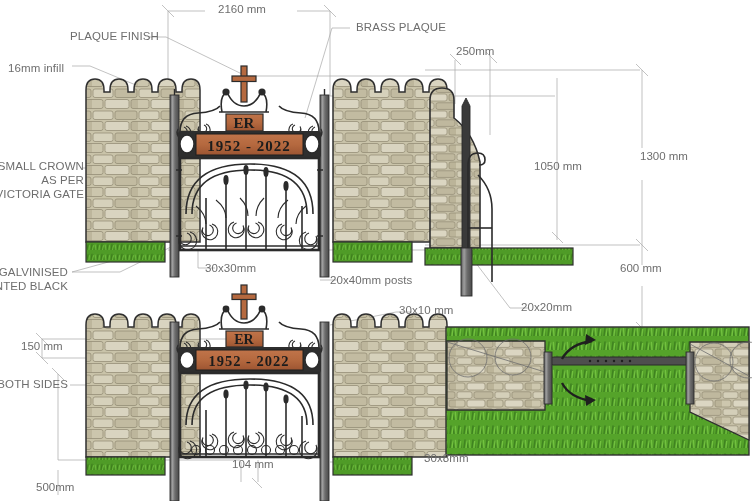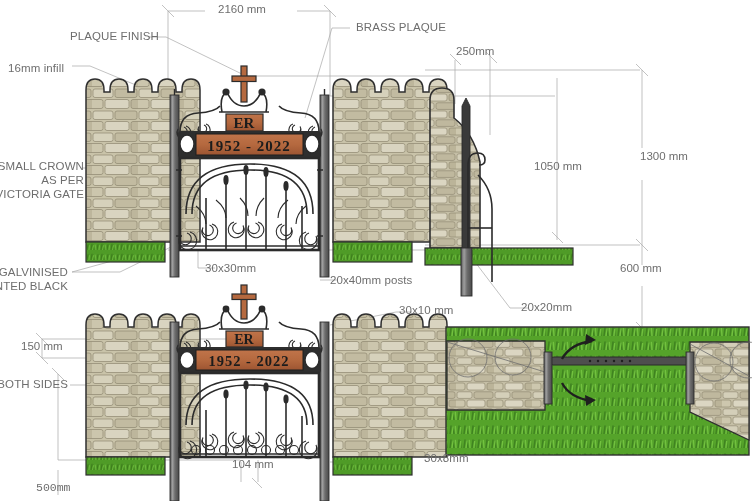--- a/index.html
+++ b/index.html
@@ -413,16 +413,16 @@
   <div class="lbl" style="left:399px; top:304px;">30x10 mm</div>
   <div class="lbl" style="left:521px; top:301px;">20x20mm</div>
   <div class="lbl" style="left:408px; top:452px;margin-left:16px;">30x8mm</div>
 
   <div class="dim" style="left:218px; top:3px;">2160 mm</div>
   <div class="dim" style="left:456px; top:45px;">250mm</div>
   <div class="dim" style="left:534px; top:160px;">1050 mm</div>
   <div class="dim" style="left:618px; top:150px;margin-left:22px;">1300 mm</div>
   <div class="dim" style="left:620px; top:262px;">600 mm</div>
   <div class="dim" style="left:21px;  top:340px;">150 mm</div>
-  <div class="dim" style="left:36px;  top:481px;font-family:Liberation Mono, monospace;">500mm</div>
+  <div class="dim" style="left:36px;  top:481px;">500mm</div>
   <div class="dim" style="left:232px; top:458px;">104 mm</div>
 
 </div>
 
 </body></html>

